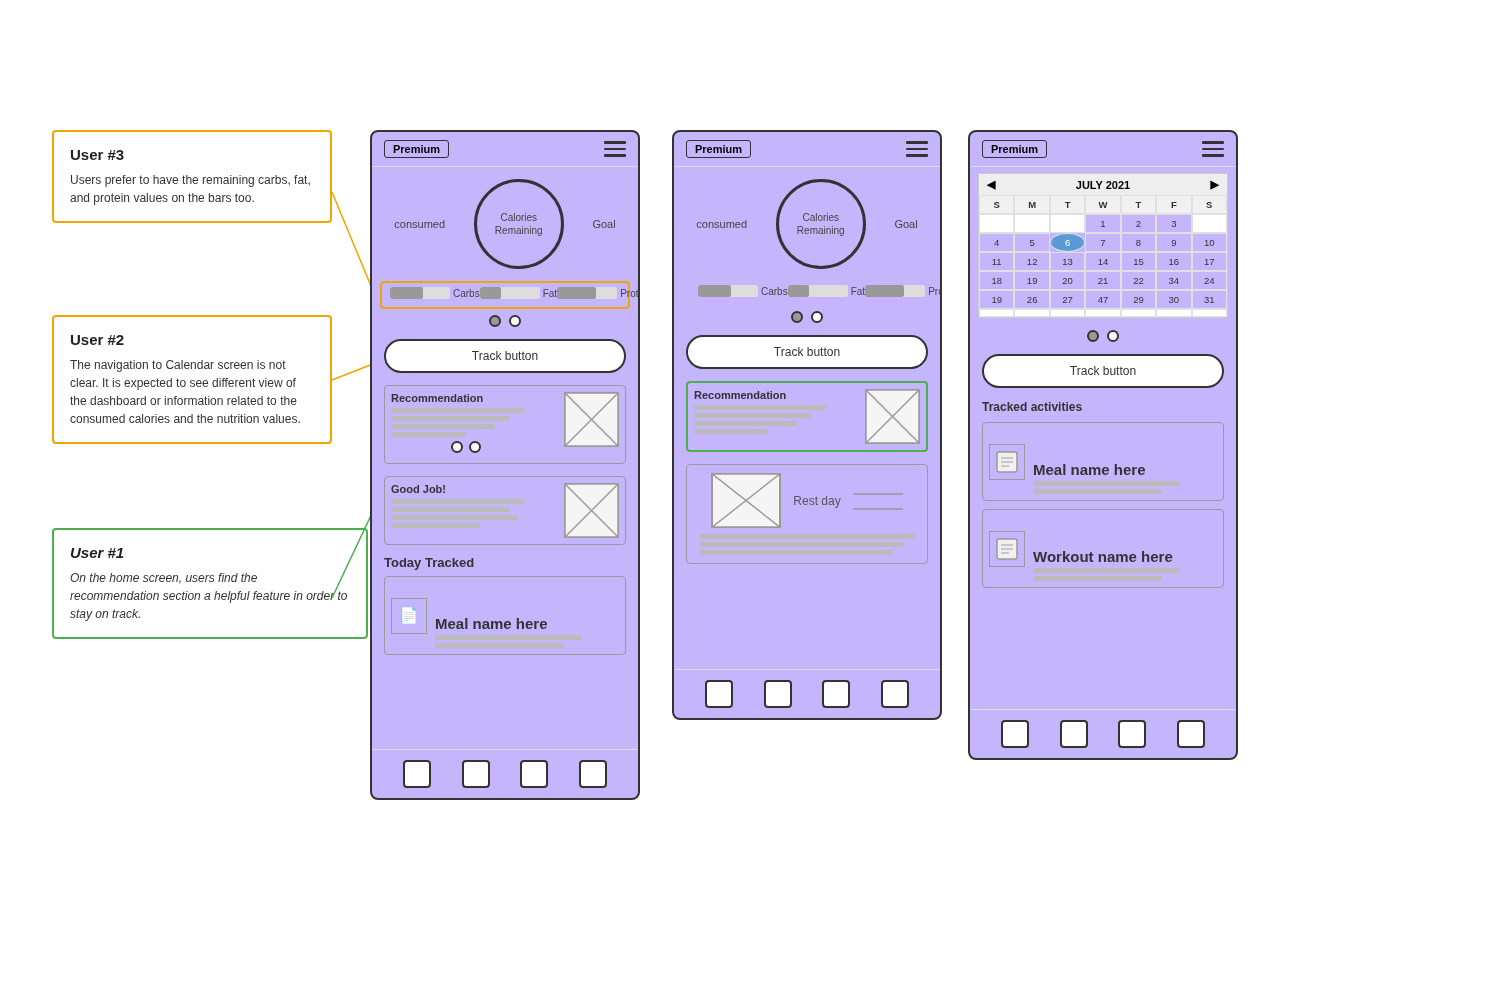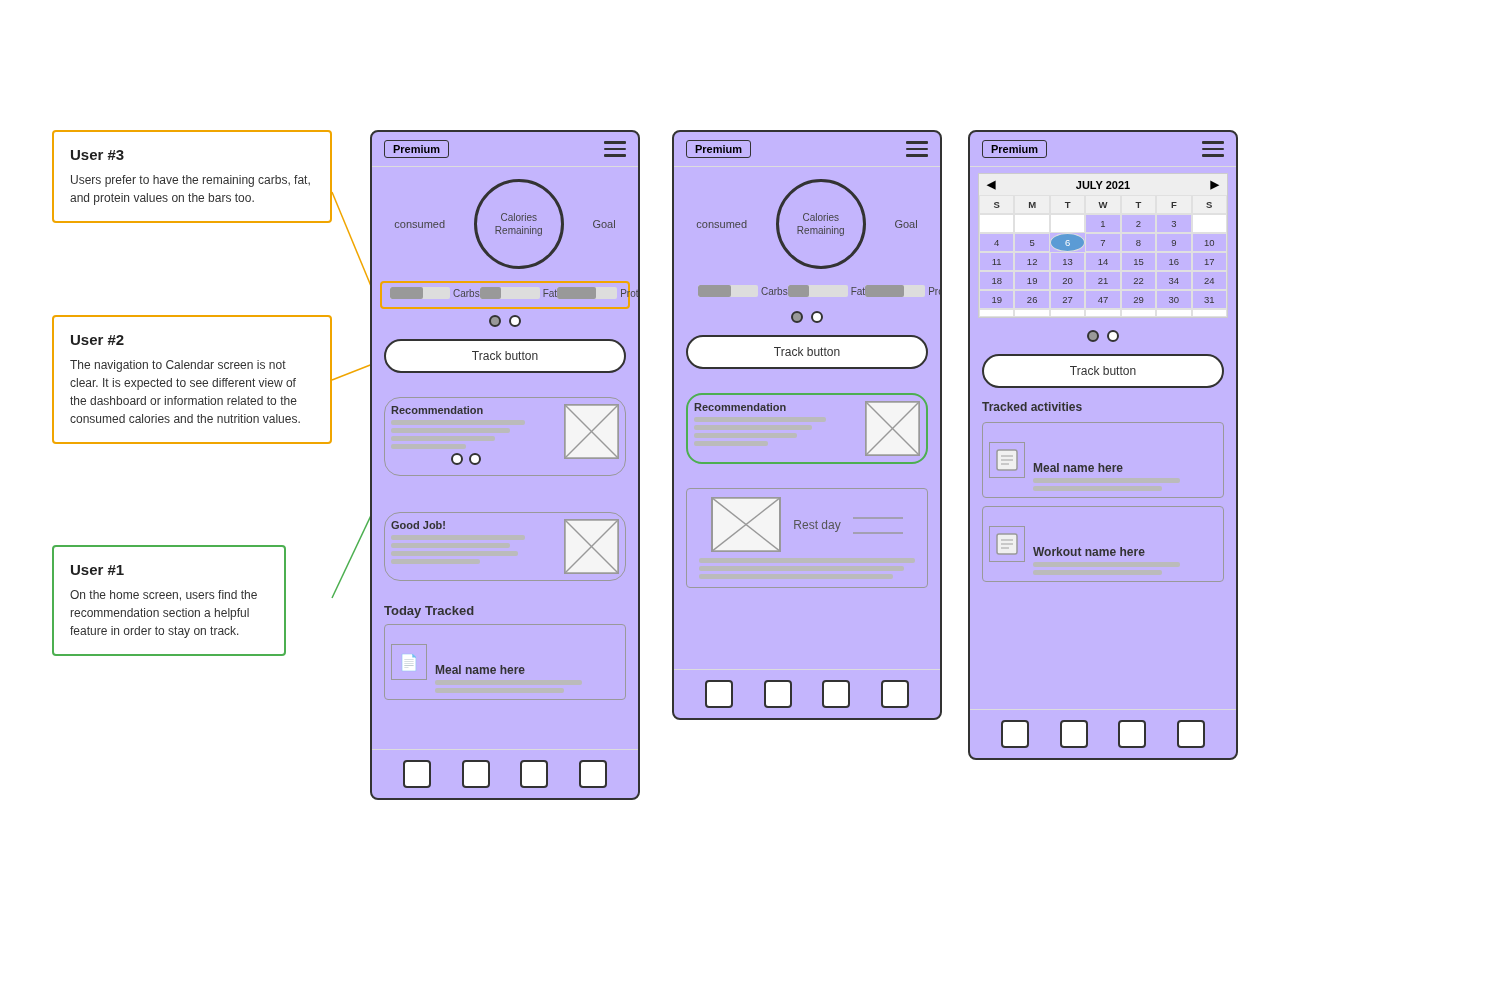--- a/index.html
+++ b/index.html
@@ -166,23 +166,23 @@
       border-radius: 20px;
       padding: 8px;
       text-align: center;
       font-size: 12px;
       color: #333;
       background: #fff;
     }
 
     
     .card-with-img {
-      margin: 18px 12px;
+      margin: 6px 12px;
       border: 1.5px solid #999;
-      border-radius: 16px;
+      border-radius: 4px;
       display: flex;
       gap: 24px;
       padding: 6px;
     }
     .card-with-img.highlighted {
       border: 2px solid #4caf50;
     }
     
     .x-img {
       width: 55px;
@@ -263,21 +263,21 @@
       flex-shrink: 0;
       display: flex;
       align-items: center;
       justify-content: center;
       font-size: 16px;
     }
     .tracked-text-area {
       flex: 1;
     }
     .tracked-name {
-      font-size: 12px;
+      font-size: 15px;
       font-weight: bold;
       color: #333;
       margin-bottom: 3px;
       margin-top: 32px;
     }
     .tracked-sub-lines {
       display: flex;
       flex-direction: column;
       gap: 3px;
     }
@@ -352,21 +352,21 @@
 <div class="annotation-box yellow" style="left:52px; top:130px; width:280px;">
   <div class="annotation-title">User #3</div>
   <div class="annotation-text">Users prefer to have the remaining carbs, fat, and protein values on the bars too.</div>
 </div>
 
 <div class="annotation-box yellow" style="left:52px; top:315px; width:280px;">
   <div class="annotation-title">User #2</div>
   <div class="annotation-text">The navigation to Calendar screen is not clear. It is expected to see different view of the dashboard or information related to the consumed calories and the nutrition values.</div>
 </div>
 
-<div class="annotation-box green" style="left:52px; top:545px; width:234px;">
+<div class="annotation-box green" style="left:52px; top:528px; width:316px;font-style:italic;">
   <div class="annotation-title">User #1</div>
   <div class="annotation-text">On the home screen, users find the recommendation section a helpful feature in order to stay on track.</div>
 </div>
 
 <svg style="position:absolute;top:0;left:0;width:1497px;height:1001px;pointer-events:none;">
 
   <line x1="332" y1="192" x2="383" y2="315" stroke="#f0a500" stroke-width="1.5"></line>
 
   <line x1="332" y1="380" x2="383" y2="360" stroke="#f0a500" stroke-width="1.5"></line>
 

